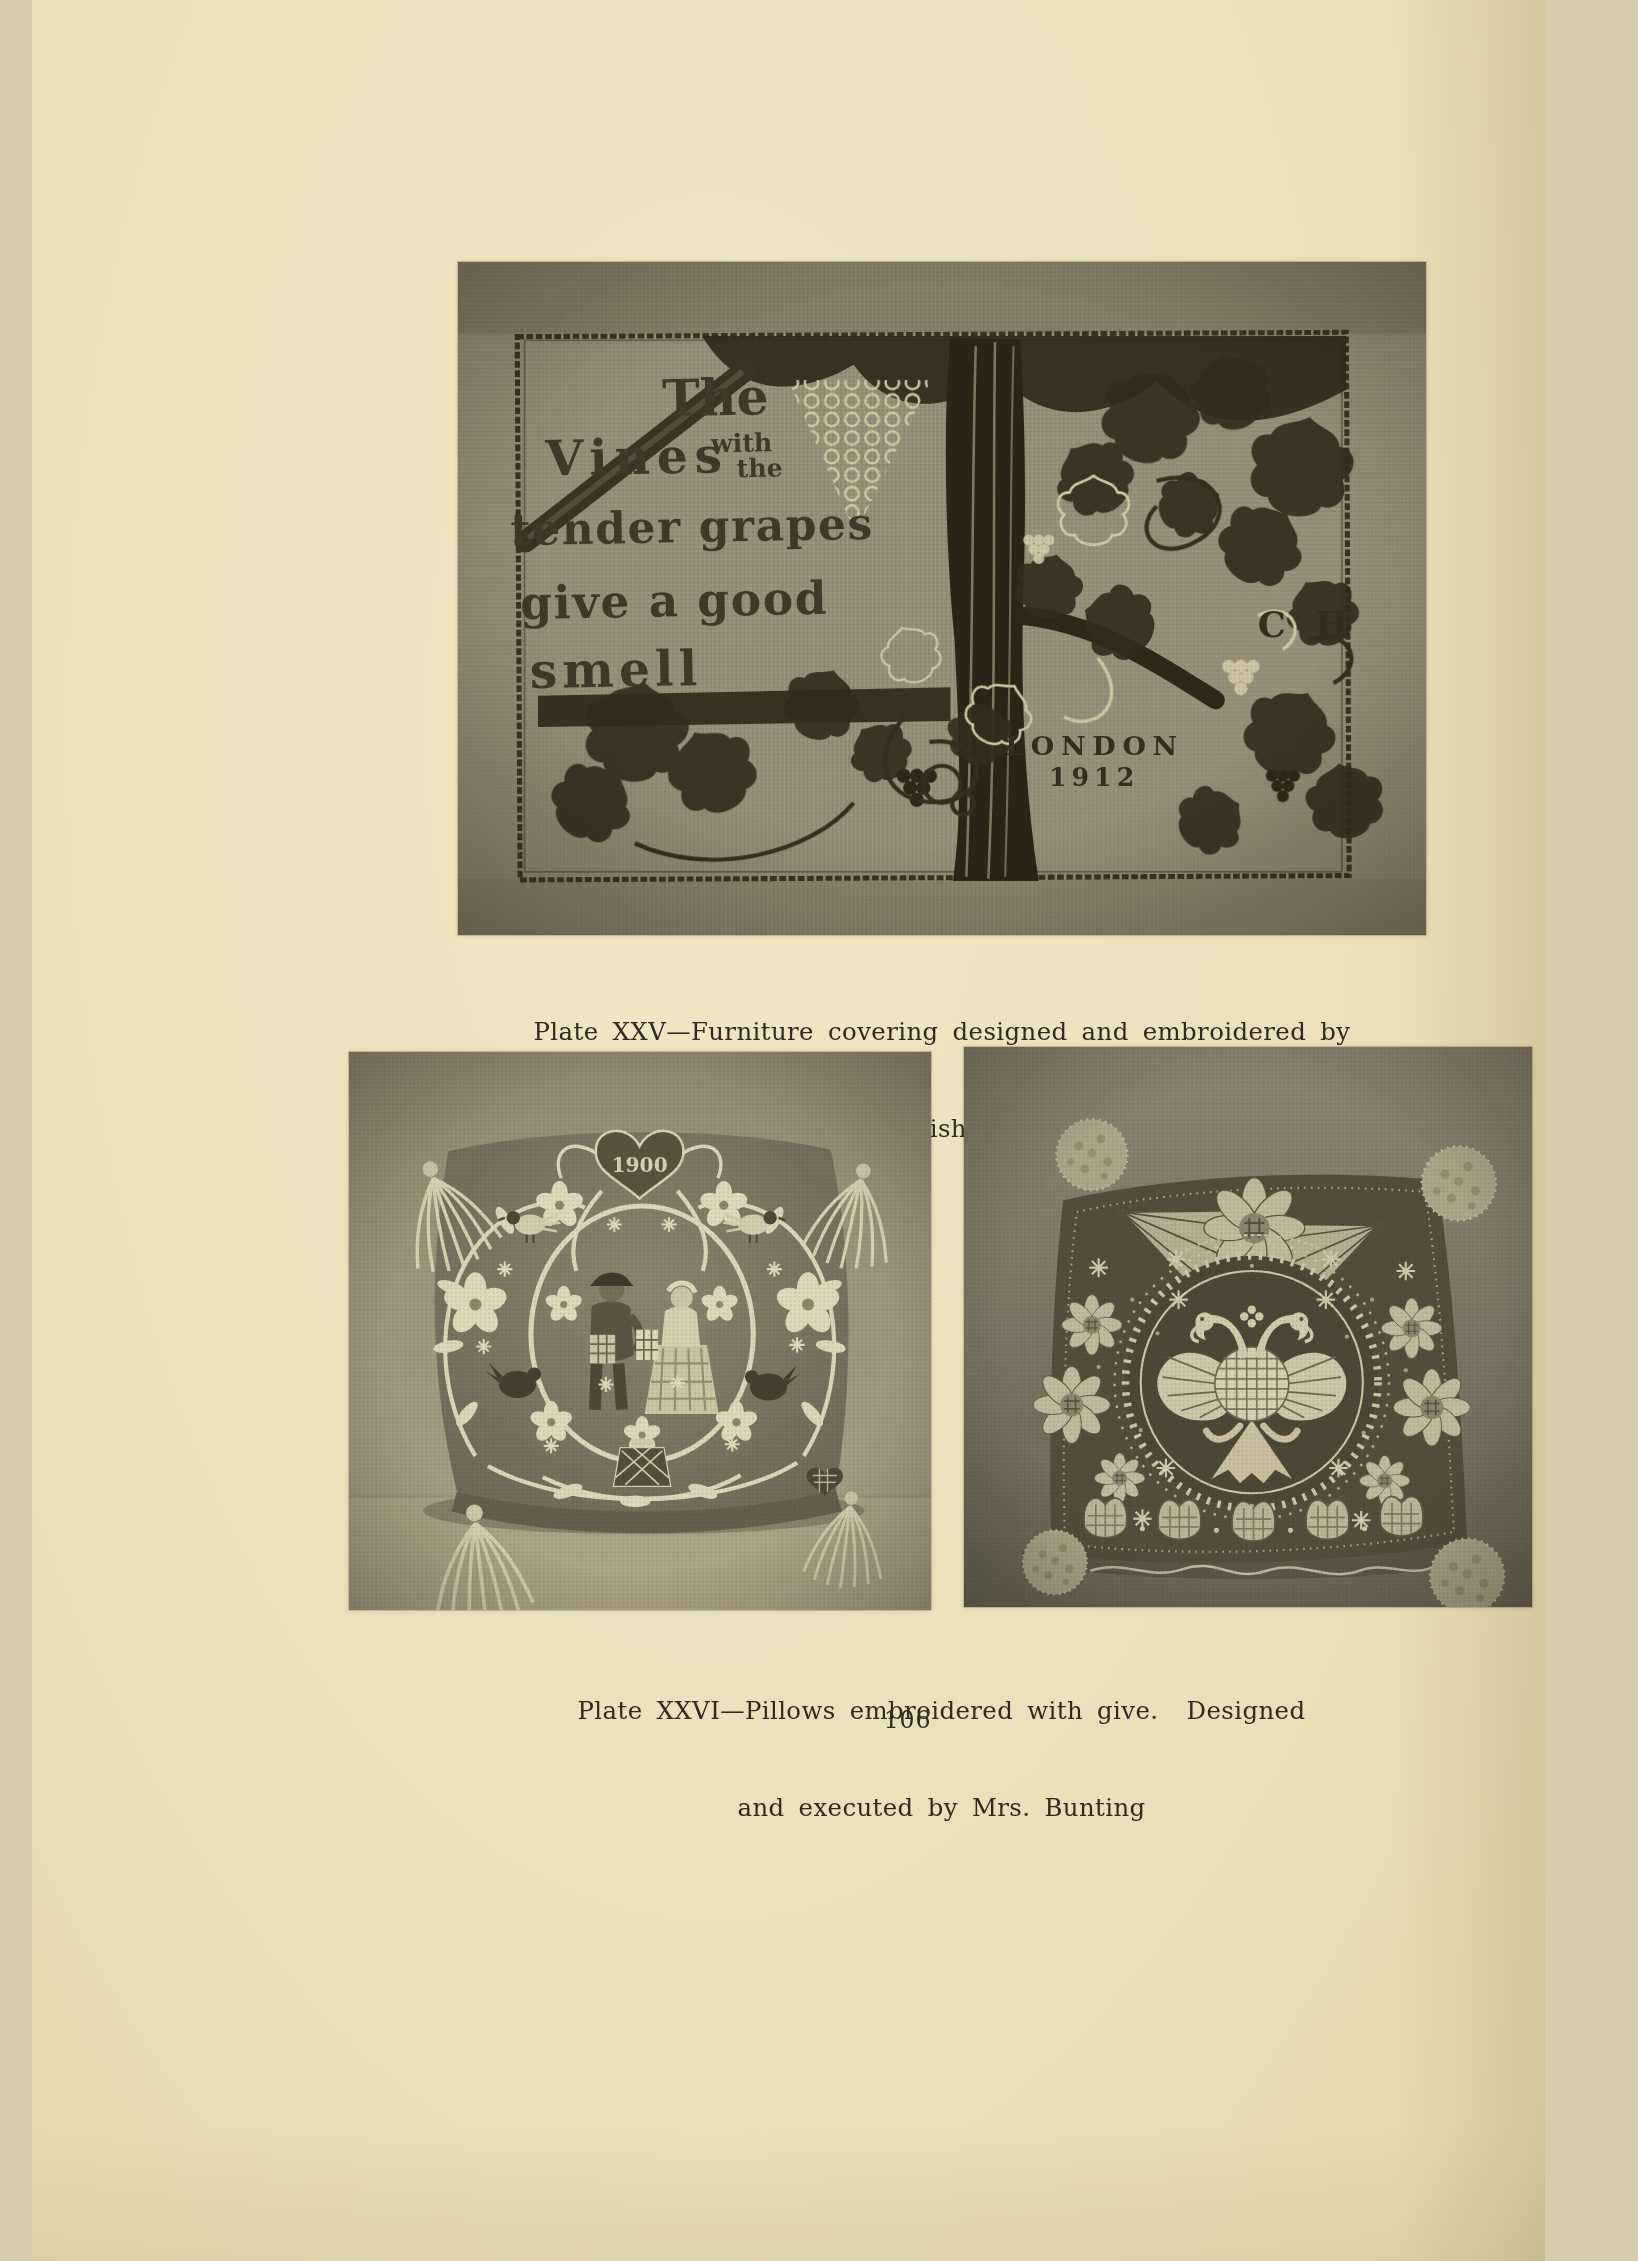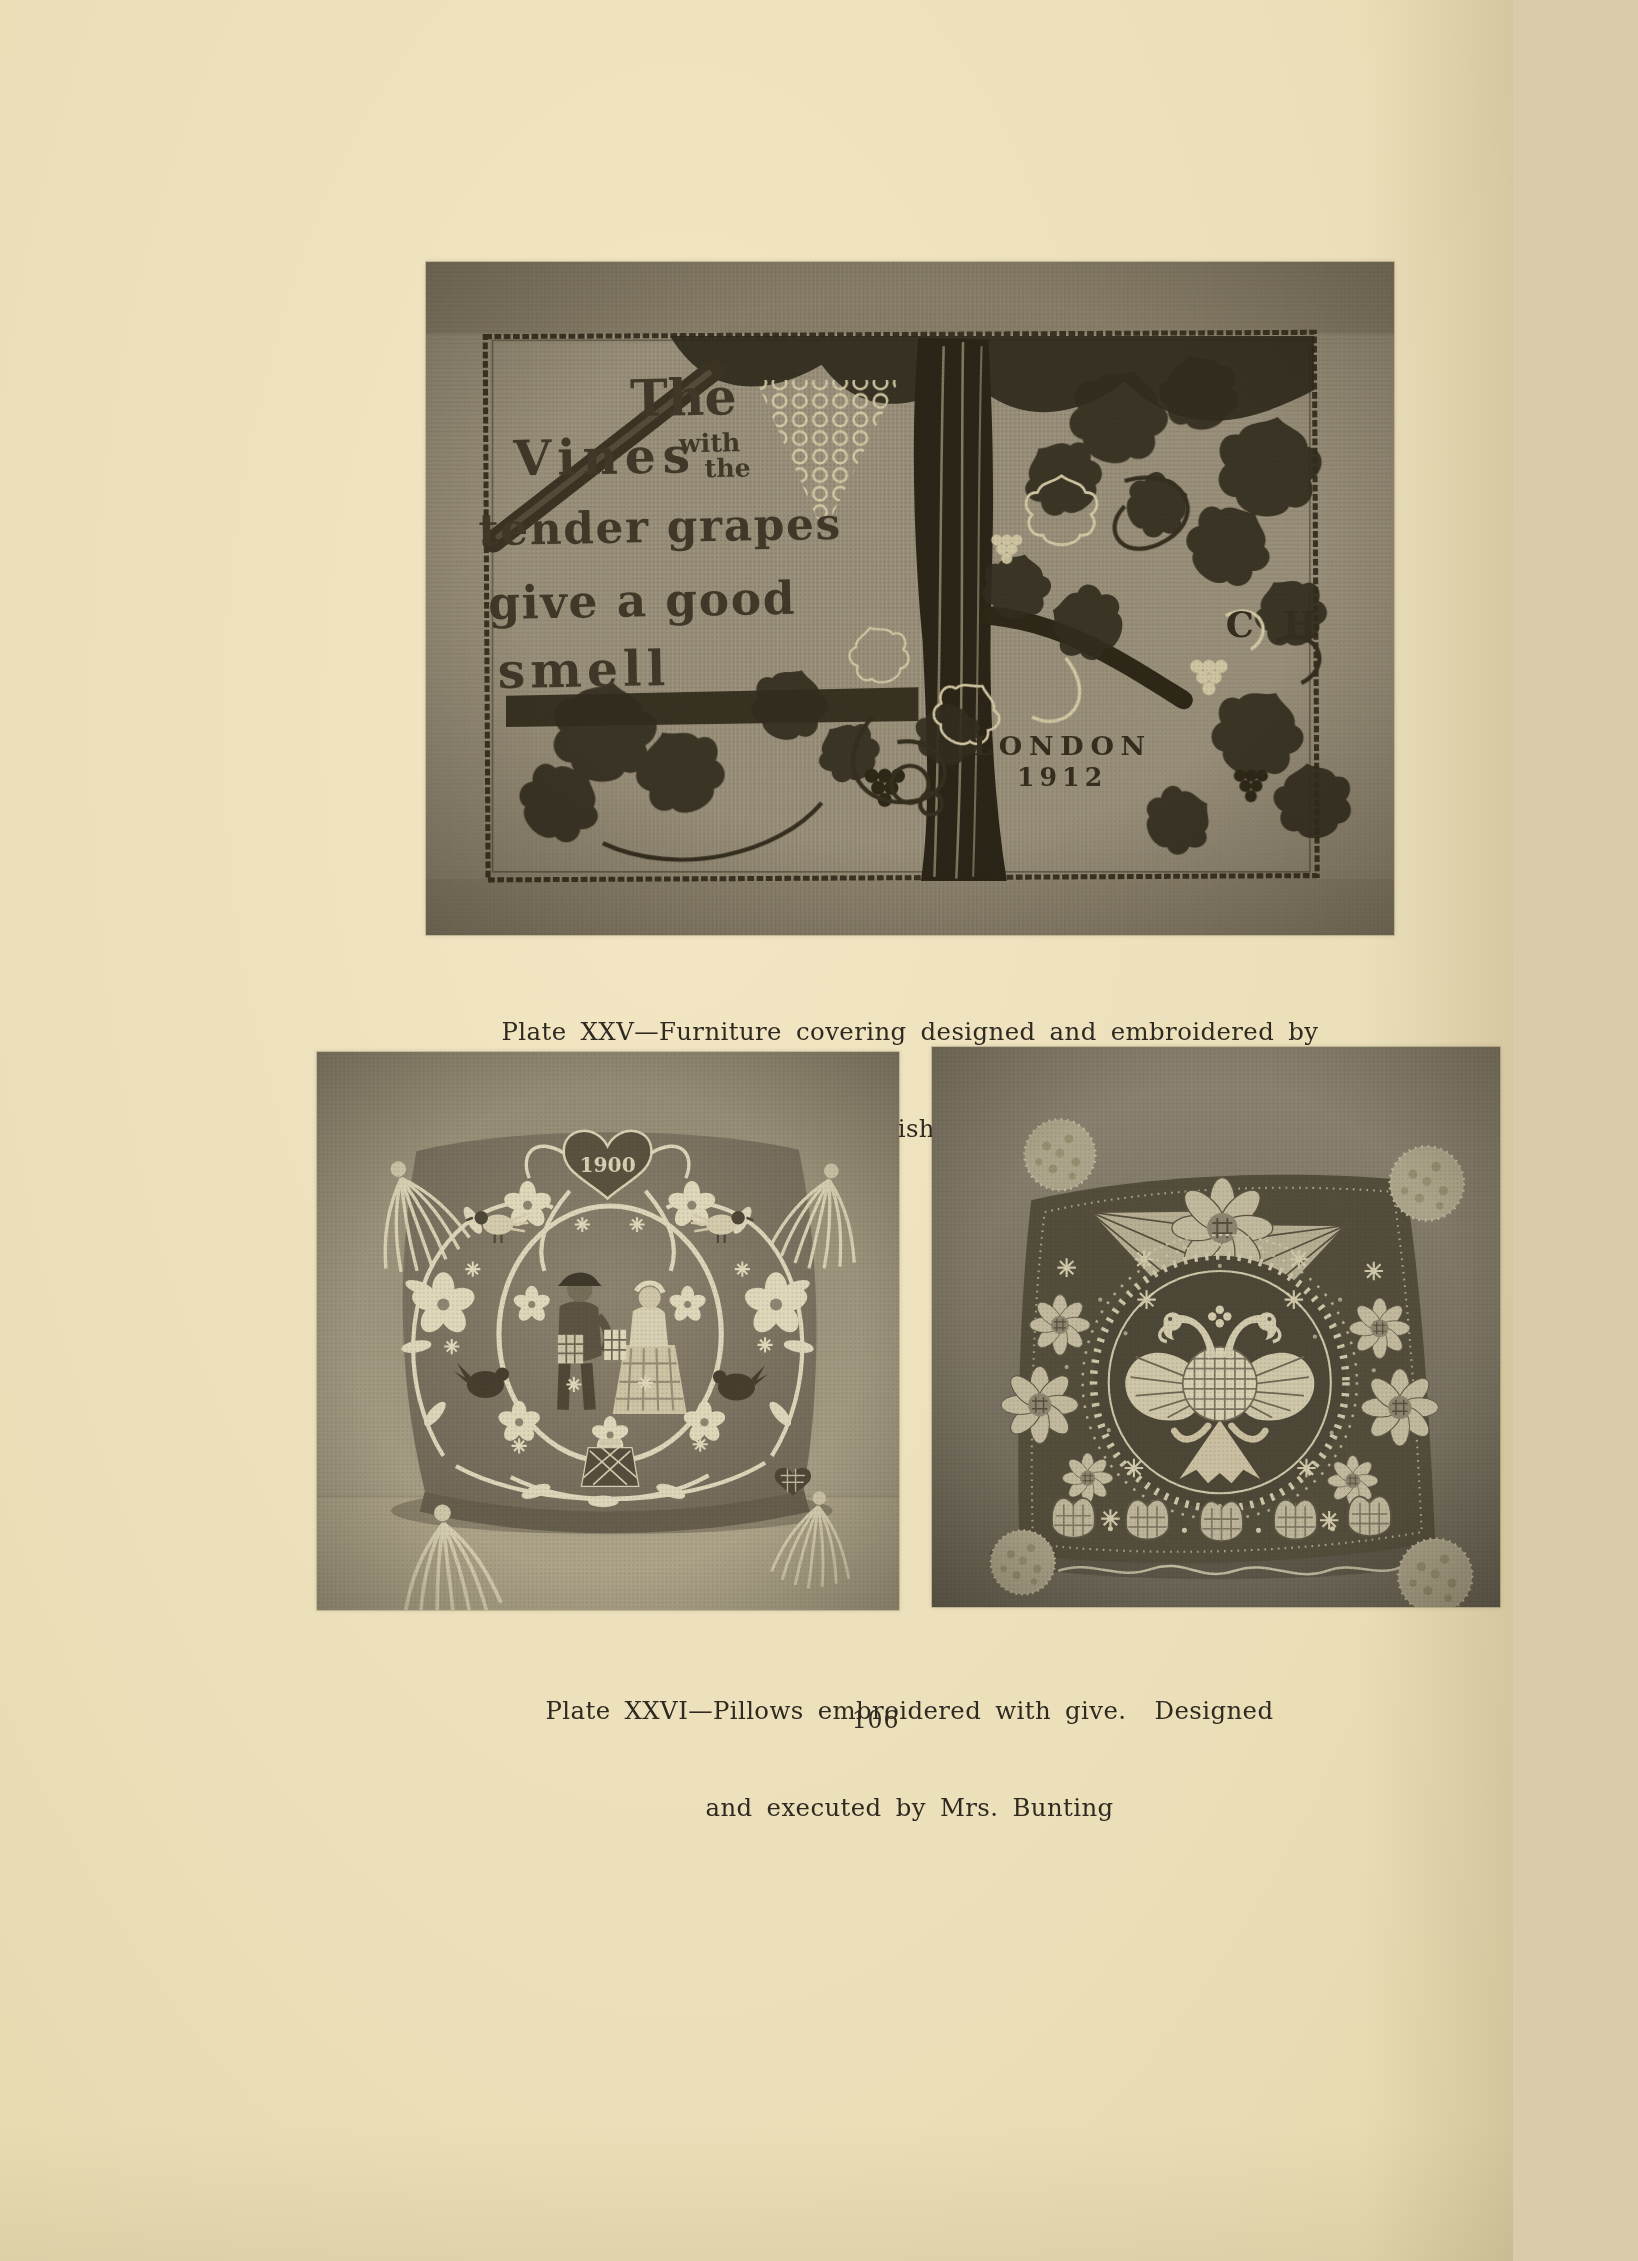--- a/index.html
+++ b/index.html
@@ -3,20 +3,21 @@
 <meta charset="utf-8">
 <style>
   html,body{margin:0;padding:0;background:#d8ccab;}
   .page{
     position:relative;width:1513px;height:2261px;overflow:hidden;
     background:
       linear-gradient(to right, rgba(0,0,0,0) 90%, rgba(92,76,40,.14) 100%),
       linear-gradient(to bottom, rgba(0,0,0,0) 94%, rgba(92,76,40,.07) 100%),
       radial-gradient(ellipse at 45% 32%, #f2e6c4 0%, #ece0bb 55%, #e5d8ad 100%);
     font-family:"DejaVu Serif", serif;
+    margin-left:32px;
   }
   figure{margin:0;}
   .photo{position:absolute;box-shadow:0 0 0 0.8px rgba(70,58,32,.25), 0 0 5px rgba(70,58,32,.18);}
   .photo svg{display:block;width:100%;height:100%;}
   .halftone::after{
     content:"";position:absolute;inset:0;pointer-events:none;
     background-image:radial-gradient(rgba(40,33,20,.10) 0.8px, transparent 1.3px);
     background-size:4.2px 4.2px;
   }
   .photo1{left:426px;top:262px;width:968px;height:673px;}

